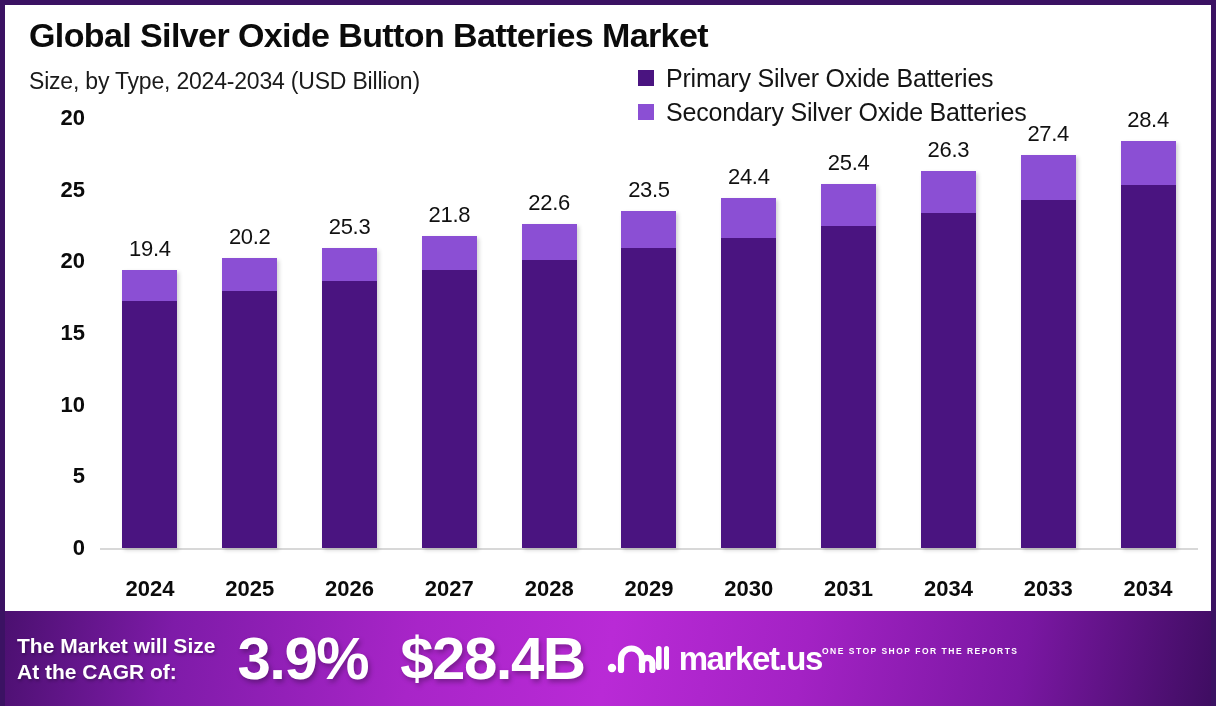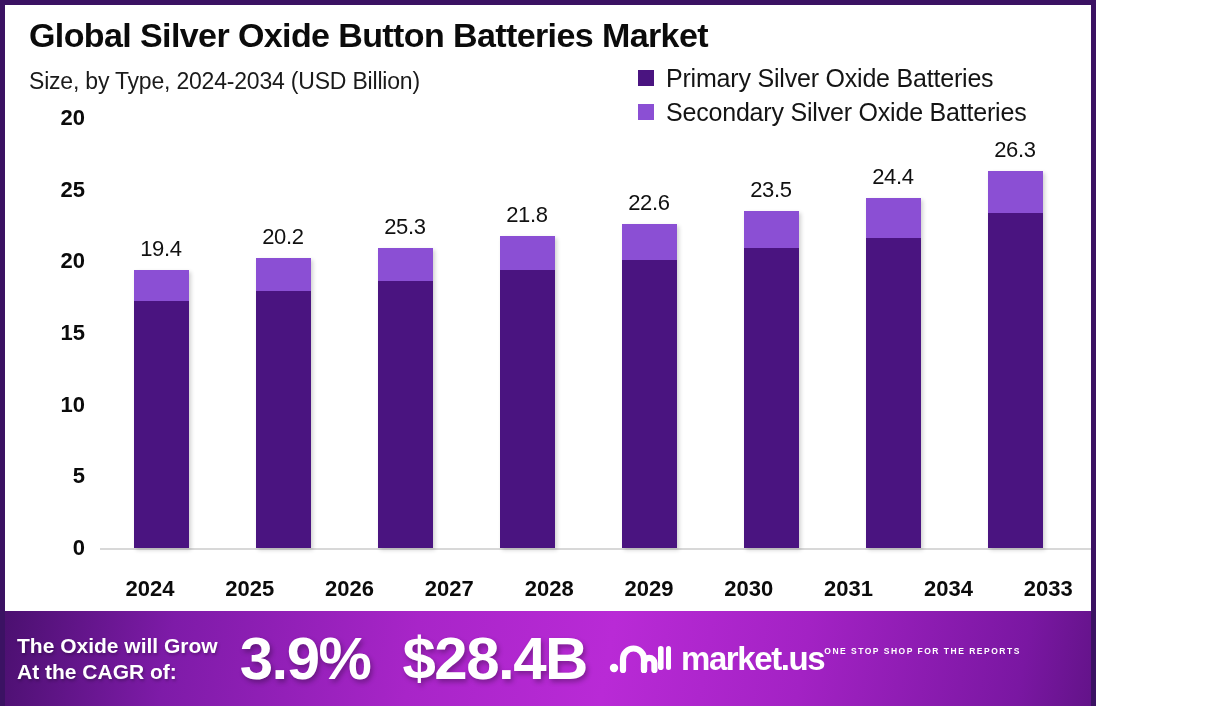--- a/index.html
+++ b/index.html
@@ -6,21 +6,21 @@
 
   html, body {
     width: 1216px;
     height: 706px;
     overflow: hidden;
     font-family: "Liberation Sans", sans-serif;
   }
 
   #page {
     position: relative;
-    width: 1096px;
+    width: 1216px;
     height: 706px;
     background: #ffffff;
     border-top: 5px solid #3B1263;
     border-left: 5px solid #3B1263;
     border-right: 5px solid #3B1263;
     overflow: hidden;
   }
 
   
   #header {
@@ -324,52 +324,66 @@
           </div>
         </div>
         <div class="bar-col">
           <div class="bar-value" style="bottom: 357.733px;">24.4</div>
           <div class="bar-stack">
             <div class="seg-secondary" style="height: 40.1333px; background: rgb(139, 79, 212);"></div>
             <div class="seg-primary" style="height: 309.6px; background: rgb(74, 20, 128);"></div>
           </div>
         </div>
         <div class="bar-col">
+          <div class="bar-value" style="bottom: 372.067px;">25.4</div>
+          <div class="bar-stack">
+            <div class="seg-secondary" style="height: 41.5667px; background: rgb(139, 79, 212);"></div>
+            <div class="seg-primary" style="height: 322.5px; background: rgb(74, 20, 128);"></div>
+          </div>
+        </div>
+        <div class="bar-col">
           <div class="bar-value" style="bottom: 384.967px;">26.3</div>
           <div class="bar-stack">
             <div class="seg-secondary" style="height: 41.5667px; background: rgb(139, 79, 212);"></div>
             <div class="seg-primary" style="height: 335.4px; background: rgb(74, 20, 128);"></div>
           </div>
         </div>
         <div class="bar-col">
           <div class="bar-value" style="bottom: 400.733px;">27.4</div>
           <div class="bar-stack">
             <div class="seg-secondary" style="height: 44.4333px; background: rgb(139, 79, 212);"></div>
             <div class="seg-primary" style="height: 348.3px; background: rgb(74, 20, 128);"></div>
+          </div>
+        </div>
+        <div class="bar-col">
+          <div class="bar-value" style="bottom: 415.067px;">28.4</div>
+          <div class="bar-stack">
+            <div class="seg-secondary" style="height: 44.4333px; background: rgb(139, 79, 212);"></div>
+            <div class="seg-primary" style="height: 362.633px; background: rgb(74, 20, 128);"></div>
           </div>
         </div>
       </div>
     <div id="xaxis">
         <div class="xtick">2024</div>
         <div class="xtick">2025</div>
         <div class="xtick">2026</div>
         <div class="xtick">2027</div>
         <div class="xtick">2028</div>
         <div class="xtick">2029</div>
         <div class="xtick">2030</div>
         <div class="xtick">2031</div>
         <div class="xtick">2034</div>
         <div class="xtick">2033</div>
         <div class="xtick">2034</div>
       </div>
   </div>
 
   <div id="banner">
     <div class="banner-caption" id="cagr-caption">
-      <div>The Oxide will Grow</div>
+      <div>The Market will Size</div>
       <div>At the CAGR of:</div>
     </div>
     <div class="banner-figure" id="cagr-value">3.9%</div>
     <div class="banner-figure" id="fore-value">$28.4B</div>
 
     <div id="logo">
       <span id="logo-mark">
         <svg width="62" height="40" viewBox="0 0 62 40" aria-hidden="true">
           <circle cx="5" cy="31" r="4.2" fill="#ffffff"></circle>
           <path d="M14 33 L14 22 A10.5 10.5 0 0 1 35 22 L35 33" fill="none" stroke="#ffffff" stroke-width="6.2" stroke-linecap="round"></path>

